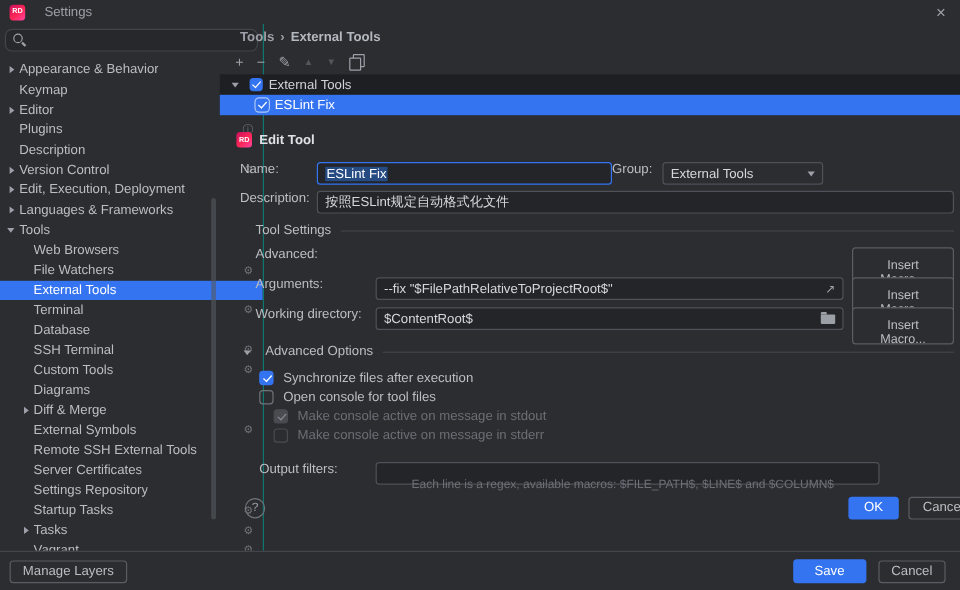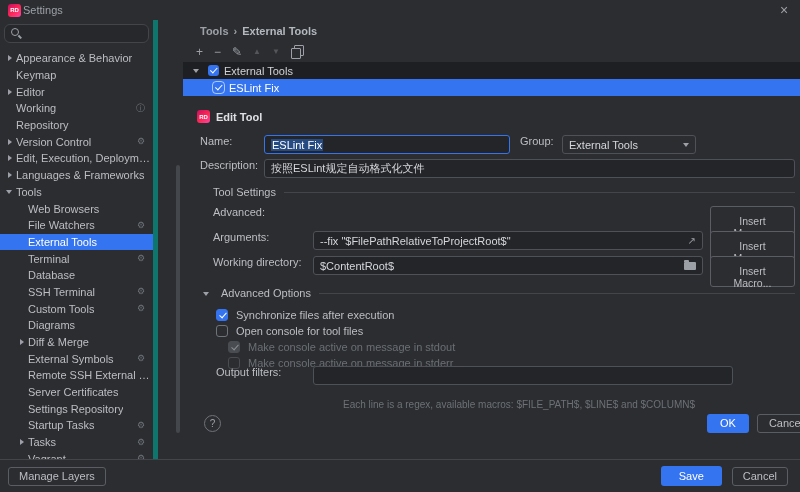--- a/index.html
+++ b/index.html
@@ -2,29 +2,29 @@
 <html><head>
 <meta charset="utf-8">
 <style>
   *{margin:0;padding:0;box-sizing:border-box}
   html,body{width:800px;height:492px;overflow:hidden;background:#2b2d30;
     font-family:"Liberation Sans",sans-serif;font-size:11px;color:#bcbec4}
   .app{position:relative;width:800px;height:492px;background:#2b2d30;overflow:hidden}
   button{font:inherit;cursor:pointer}
 
   
-  .titlebar{position:absolute;top:0;left:0;right:0;height:20px;display:flex;align-items:center;padding:0 8px;gap:2px}
+  .titlebar{position:absolute;top:0;left:0;right:0;height:20px;display:flex;align-items:center;padding:0 8px;gap:16px}
   .rd-logo{width:13px;height:13px;border-radius:3px;flex:0 0 13px;
     background:linear-gradient(140deg,#c90f5e,#fe2857 55%,#ff45a4);
     color:#fff;font-size:6px;font-weight:bold;display:flex;align-items:center;justify-content:center}
   .win-title{color:#9da0a8}
   .close-btn{margin-left:auto;color:#9da0a8;font-size:14px;width:16px;text-align:center;cursor:pointer;line-height:16px}
 
   
-  .sidebar{position:absolute;top:20px;left:0;width:158px;bottom:33px;border-right:5px solid #0f766e;overflow:hidden}
+  .sidebar{position:absolute;top:20px;left:0;width:220px;bottom:33px;border-right:1px solid #0f766e;overflow:hidden}
   .searchbox{margin:4px;height:19px;border:1px solid #43454a;border-radius:6px;background:#26282b;display:flex;align-items:center;padding:0 6px;gap:5px}
   .search-icon{width:11px;height:11px;position:relative;flex:0 0 11px}
   .search-icon::before{content:"";position:absolute;width:6px;height:6px;border:1.5px solid #9da0a8;border-radius:50%;left:0;top:0}
   .search-icon::after{content:"";position:absolute;width:4px;height:1.5px;background:#9da0a8;transform:rotate(45deg);left:6.5px;top:8px}
   .search-input{flex:1;background:transparent;border:none;outline:none;color:#dfe1e5;font:inherit;min-width:0}
   .tree{padding-top:3px}
   .trow{height:16.7px;display:flex;align-items:center;padding-left:4px;cursor:pointer;white-space:nowrap}
   .trow.child{padding-left:16px}
   .trow.sel{background:#3574f0;color:#fff}
   .chev{width:12px;height:12px;position:relative;flex:0 0 12px}
@@ -120,26 +120,26 @@
       <div class="trow">
           <span class="chev"></span>
           <span class="tl">Keymap</span>
         </div>
       <div class="trow">
           <span class="chev r"></span>
           <span class="tl">Editor</span>
         </div>
       <div class="trow">
           <span class="chev"></span>
-          <span class="tl">Working</span>
+          <span class="tl">Plugins</span>
           <span class="ricon">ⓘ</span>
         </div>
       <div class="trow">
           <span class="chev"></span>
-          <span class="tl">Repository</span>
+          <span class="tl">Description</span>
         </div>
       <div class="trow">
           <span class="chev r"></span>
           <span class="tl">Version Control</span>
           <span class="ricon">⚙</span>
         </div>
       <div class="trow">
           <span class="chev r"></span>
           <span class="tl">Edit, Execution, Deployment</span>
         </div>
@@ -258,21 +258,21 @@
     <div class="edit-hd">
       <span class="rd-logo">RD</span>
       <span>Edit Tool</span>
     </div>
 
     <div class="frow" style="left:17px;top:115px;right:5px">
       <span class="flabel" style="width:64px">Name:</span>
       <div class="inp focused" style="width:246px">
         <span class="seltext">ESLint Fix</span>
       </div>
-      <span class="flabel" style="margin-left:10px;width:42px">Group:</span>
+      <span class="flabel" style="width:42px">Group:</span>
       <div class="combo" style="width:134px">
         <span>External Tools</span>
         <span class="carrow"></span>
       </div>
     </div>
 
     <div class="frow" style="left:17px;top:139px;right:5px">
       <span class="flabel" style="width:64px">Description:</span>
       <div class="inp" style="flex:1">
         <span>按照ESLint规定自动格式化文件</span>
@@ -325,21 +325,21 @@
     </div>
     <div class="cbrow dis" style="left:45px;top:319px">
       <span class="cb on dis"></span>
       <span class="cbl">Make console active on message in stdout</span>
     </div>
     <div class="cbrow dis" style="left:45px;top:335px">
       <span class="cb dis"></span>
       <span class="cbl">Make console active on message in stderr</span>
     </div>
 
-    <div class="frow" style="left:33px;top:346px;right:5px">
+    <div class="frow" style="left:33px;top:365px;right:5px">
       <span class="flabel" style="width:97px">Output filters:</span>
       <div class="inp" style="width:420px">
         <span></span>
       </div>
     </div>
 
     <div class="hint">Each line is a regex, available macros: $FILE_PATH$, $LINE$ and $COLUMN$</div>
 
     <div class="dlg-btns">
       <span class="help-circle">?</span>

